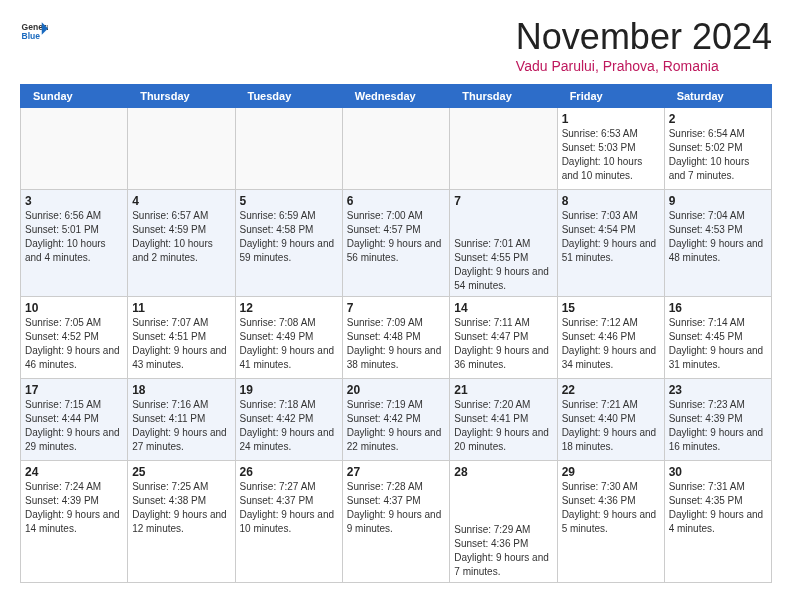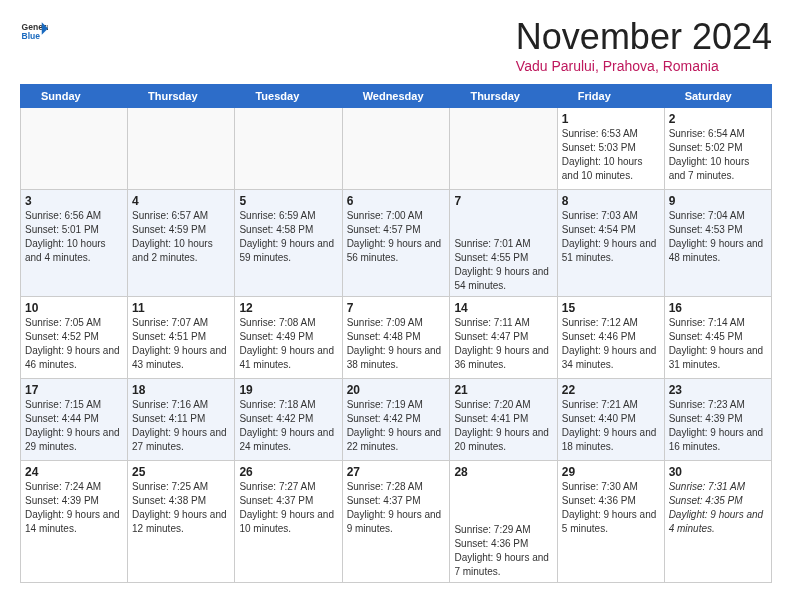--- a/index.html
+++ b/index.html
@@ -41,21 +41,21 @@
       color: #be185d;
     }
     .calendar {
       width: 100%;
       border-collapse: collapse;
       font-size: 10.5px;
     }
     .calendar thead th {
       background: #2d6dc9;
       color: #fff;
-      padding: 5px 20px;
+      padding: 5px 12px;
       text-align: left;
       font-weight: bold;
       font-size: 11px;
       border: 1px solid #2d6dc9;
     }
     .calendar tbody td {
       border: 1px solid #ccc;
       vertical-align: top;
       padding: 4px 4px 3px 4px;
       width: 108px;
@@ -298,20 +298,20 @@
 Daylight: 9 hours and 7 minutes.</div>
           </td>
           <td>
             <span class="day-num">29</span>
             <div class="day-info" style="white-space: pre-wrap;">Sunrise: 7:30 AM
 Sunset: 4:36 PM
 Daylight: 9 hours and 5 minutes.</div>
           </td>
           <td>
             <span class="day-num">30</span>
-            <div class="day-info" style="white-space: pre-wrap; font-style: italic;">Sunrise: 7:31 AM
+            <div class="day-info" style="white-space: pre-wrap;">Sunrise: 7:31 AM
 Sunset: 4:35 PM
 Daylight: 9 hours and 4 minutes.</div>
           </td>
         </tr>
       </tbody>
   </table>
 </div>
 
 </body></html>

